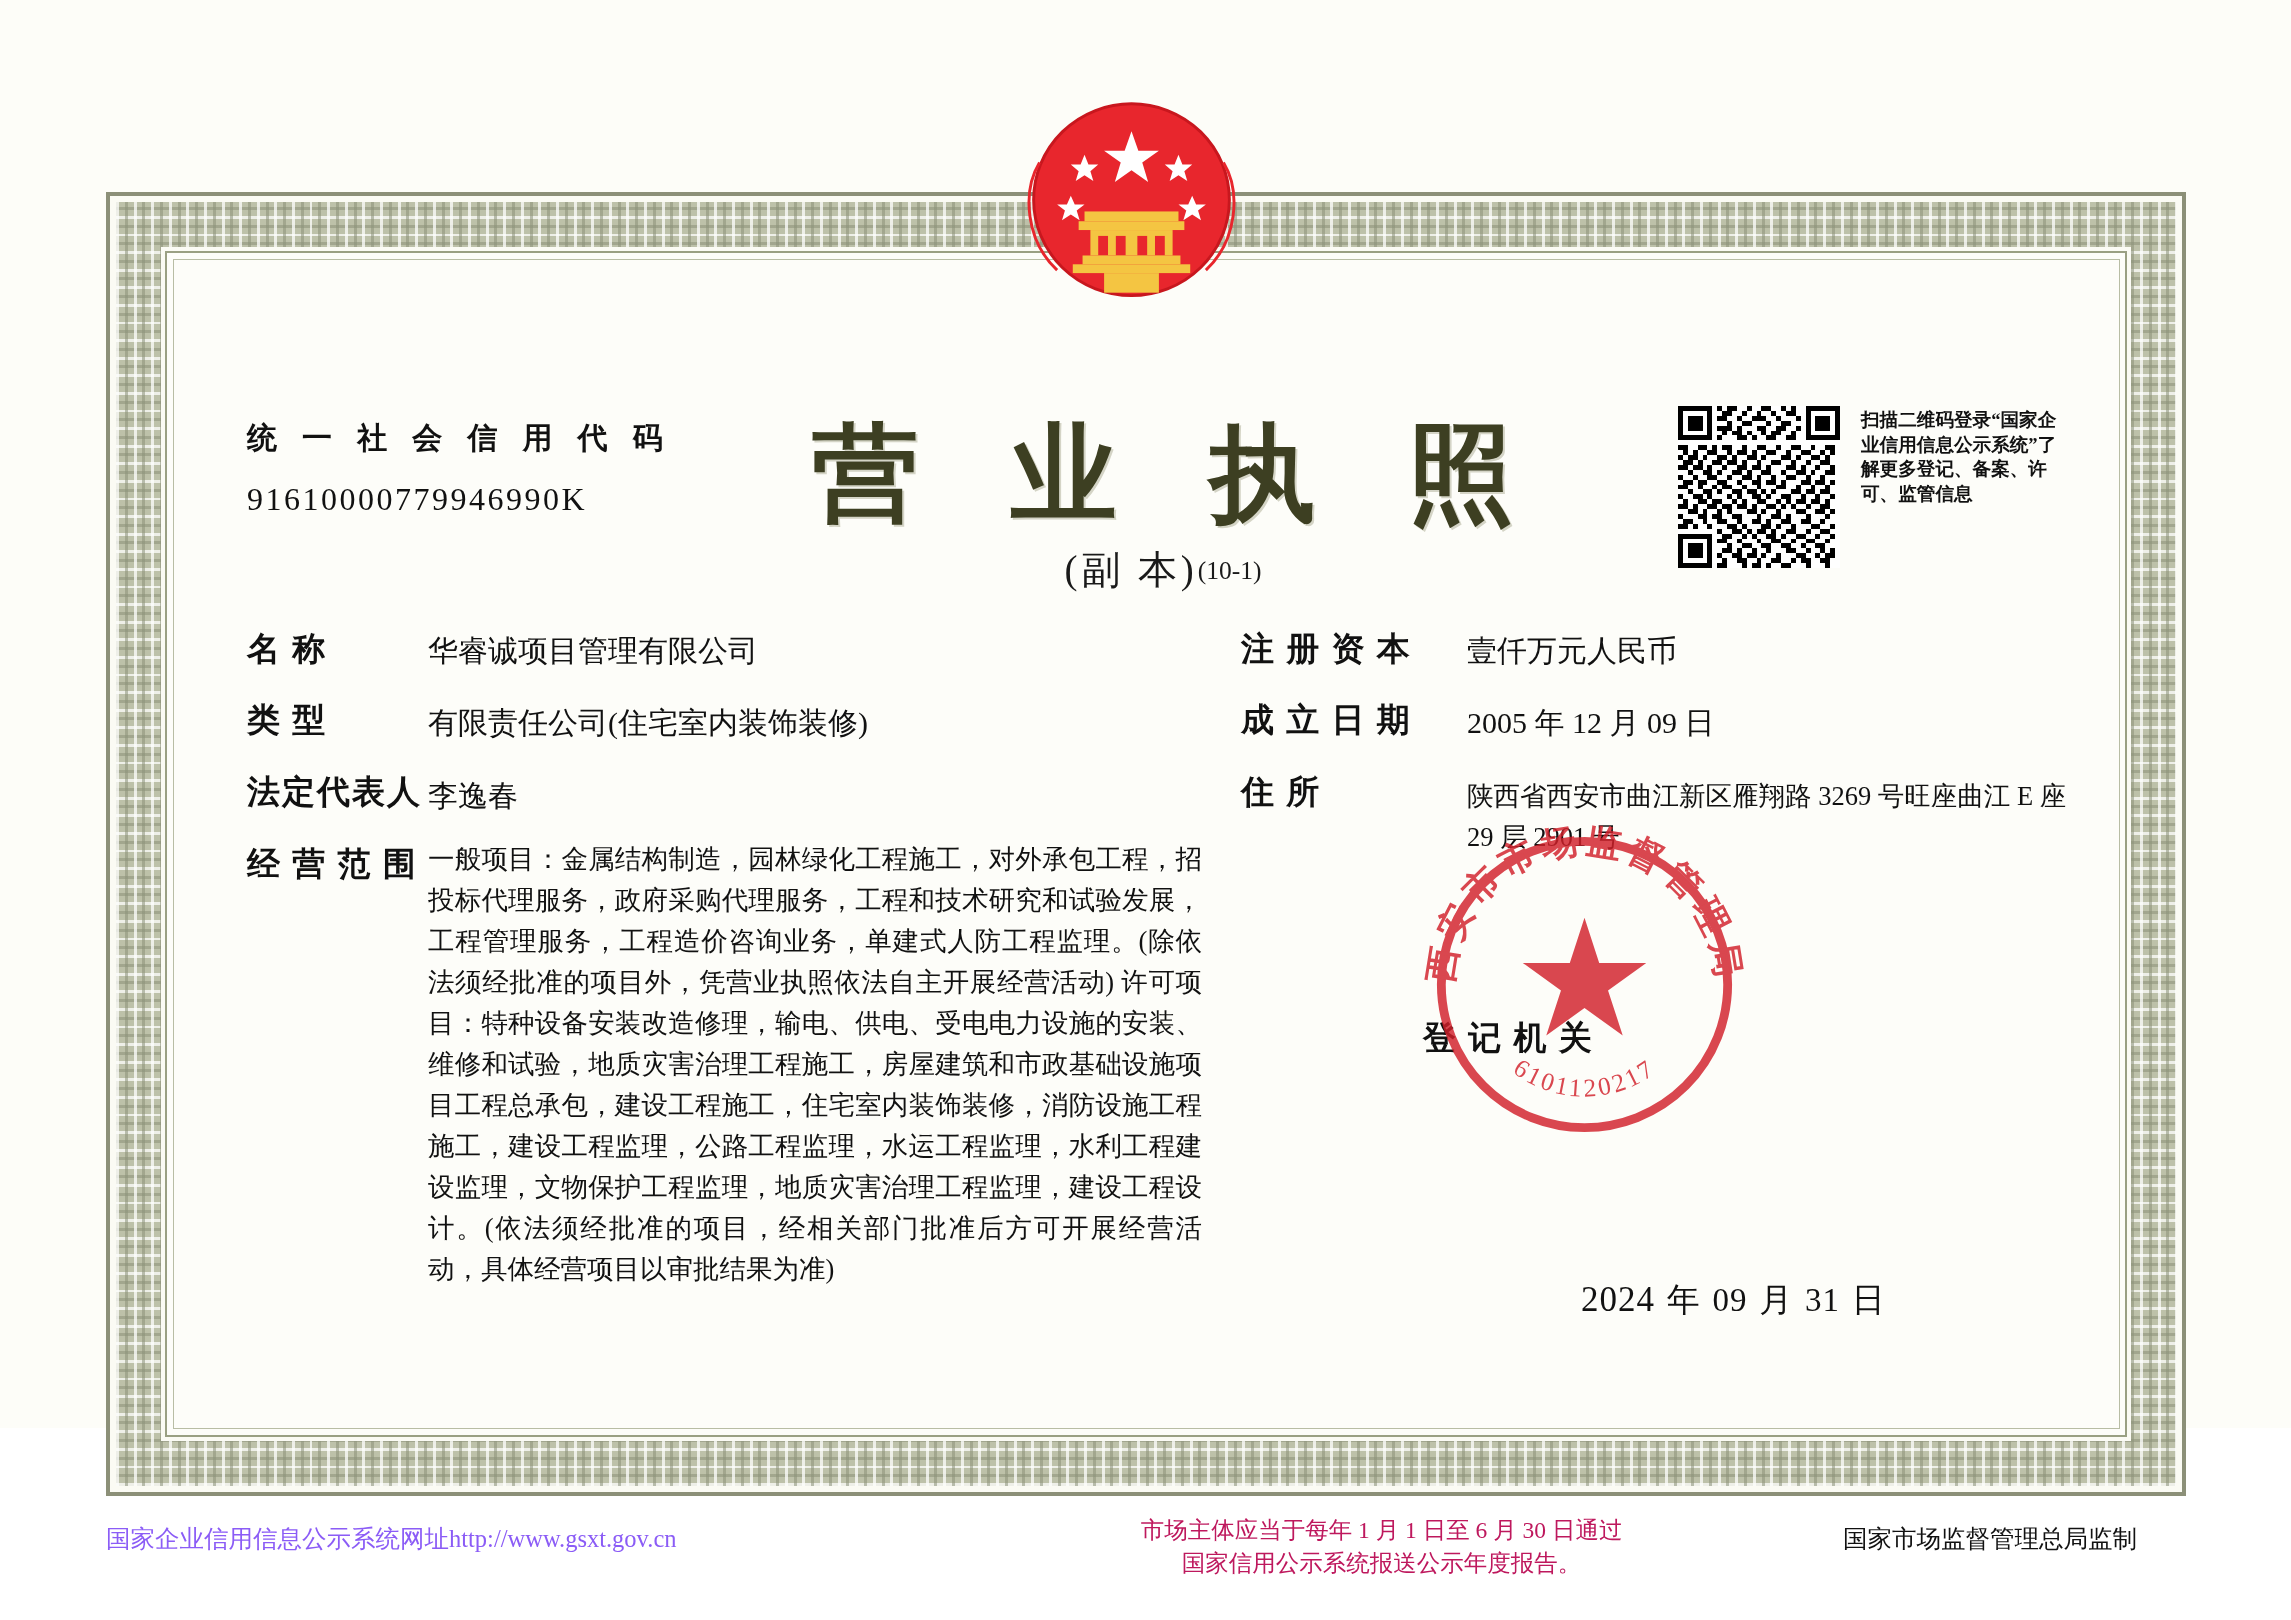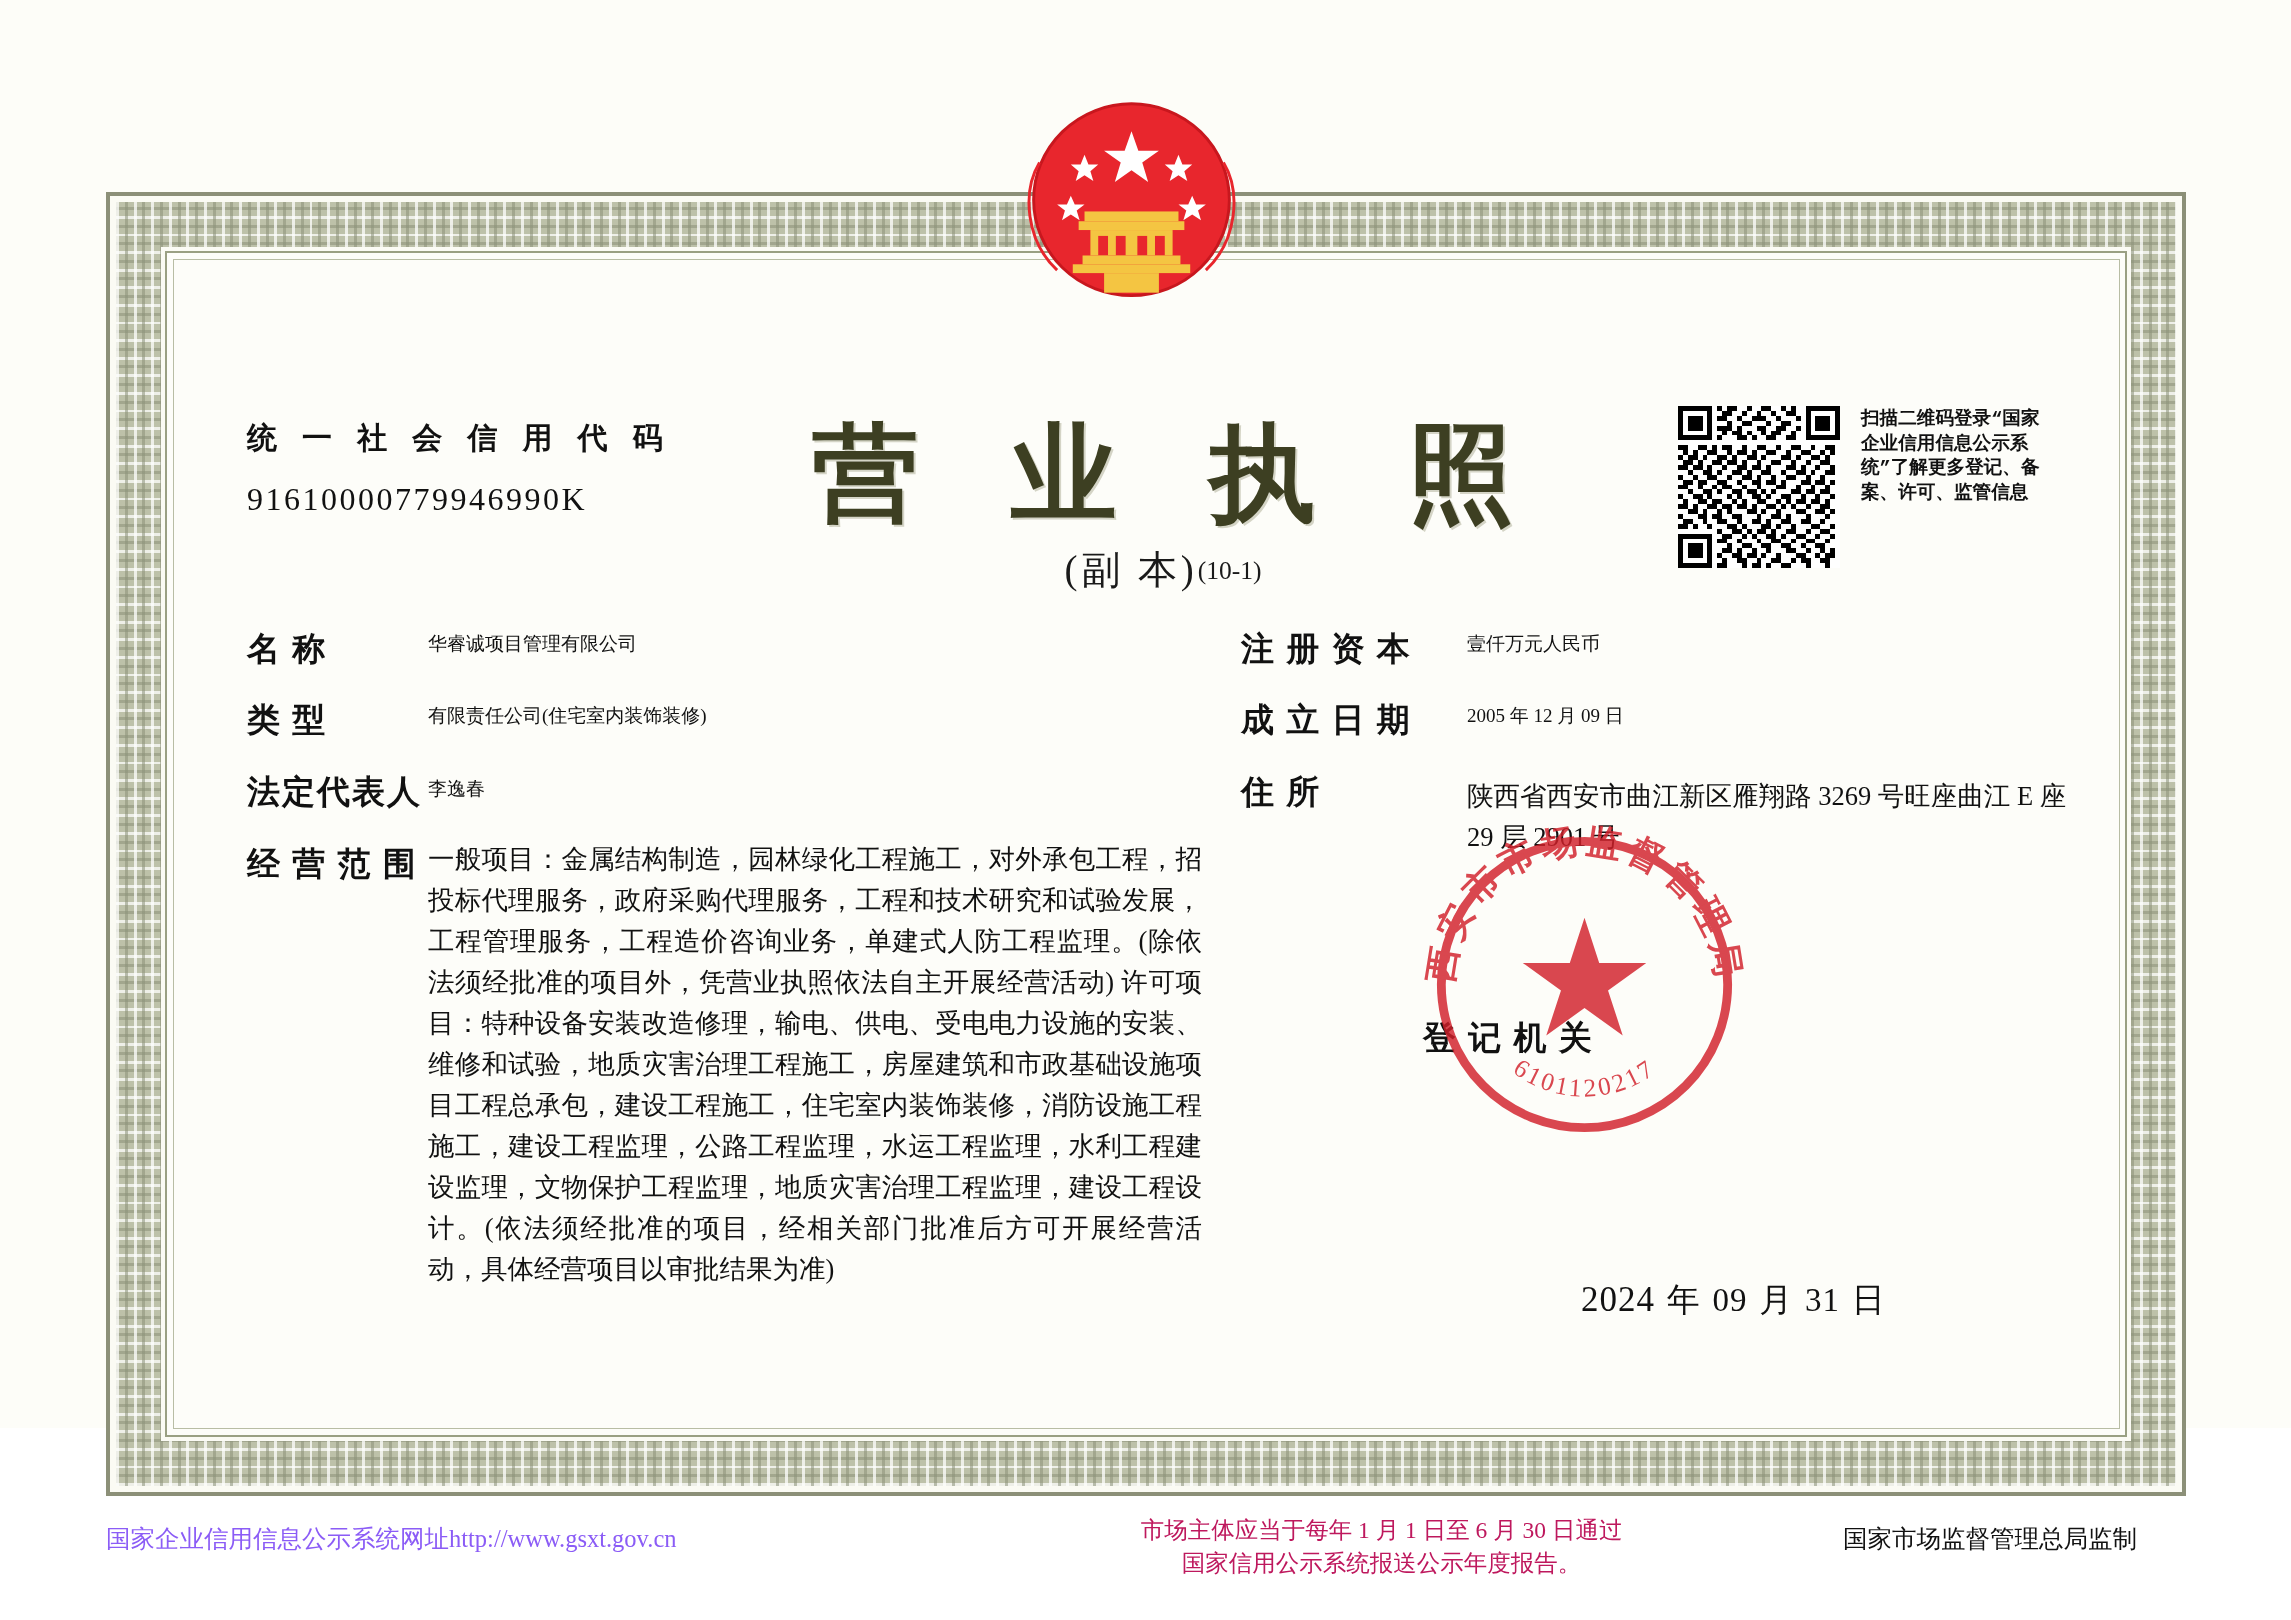--- a/index.html
+++ b/index.html
@@ -106,21 +106,21 @@
     font-family: "Liberation Serif", "DejaVu Serif", serif;
     font-weight: bold;
     font-size: 33px;
     color: #111;
     letter-spacing: 2px;
     white-space: nowrap;
   }
   .field-value {
     position: absolute;
     font-family: "Liberation Serif", "DejaVu Serif", serif;
-    font-size: 19px;
+    font-size: 30px;
     color: #111;
     white-space: nowrap;
   }
 
   
   .uscc-label {
     position: absolute;
     left: 74px; top: 159px;
     font-weight: bold;
     font-size: 30px;
@@ -168,21 +168,21 @@
   
   .qr {
     position: absolute;
     left: 1505px; top: 147px;
     width: 162px; height: 162px;
   }
   .qr-note {
     position: absolute;
     left: 1688px; top: 149px;
     width: 196px;
-    font-family: Liberation Mono, monospace;
+    font-family: Liberation Serif, serif;
     font-weight: bold;
     font-size: 18.6px;
     line-height: 24.5px;
     color: #111;
   }
 
   
   .lbl-name      { left: 74px;  top: 368px; }
   .lbl-type      { left: 74px;  top: 439px; }
   .lbl-legal     { left: 74px;  top: 511px; }

